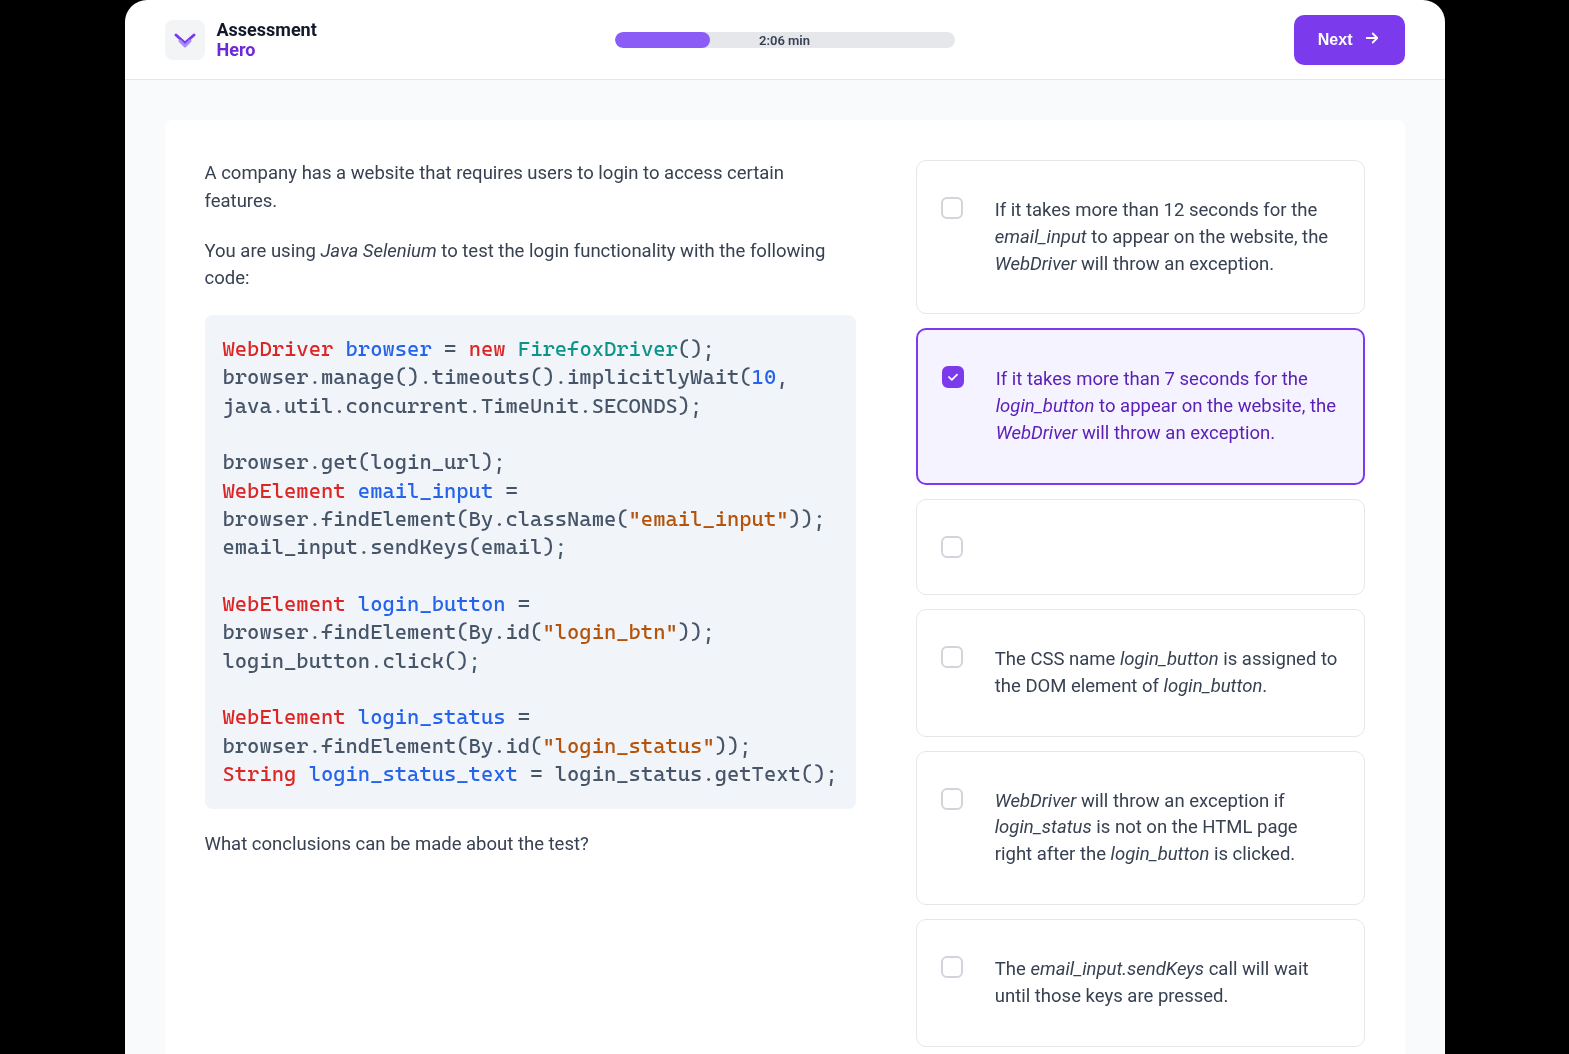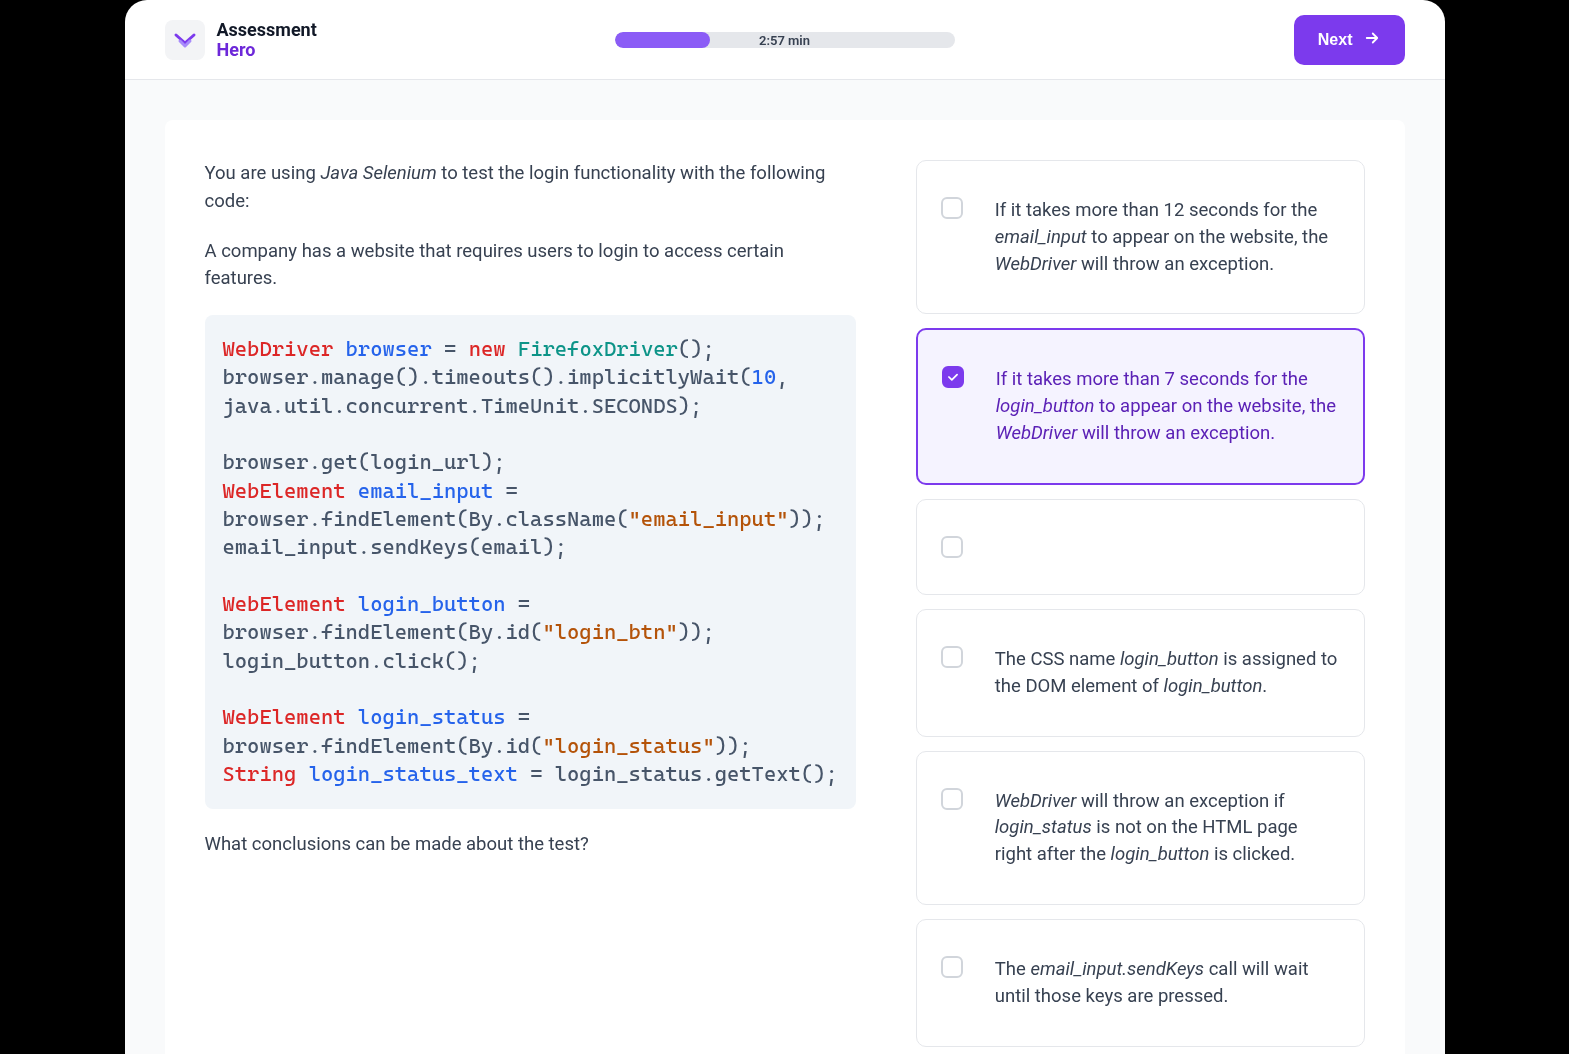--- a/index.html
+++ b/index.html
@@ -200,39 +200,39 @@
       </div>
       <div class="logo-text">
         <div class="logo-line1">Assessment</div>
         <div class="logo-line2">Hero</div>
       </div>
     </div>
 
     <div class="progress-wrap">
       <div class="progress-bar">
         <div class="progress-fill" style="width: 28%;"></div>
-        <span class="progress-label">2:57 min</span>
+        <span class="progress-label">2:06 min</span>
       </div>
     </div>
 
     <button class="next-btn">
       <span>Next</span>
       <span>
         <svg width="18" height="18" viewBox="0 0 24 24" fill="none">
           <path d="M5 12h14M13 6l6 6-6 6" stroke="#fff" stroke-width="2.4" stroke-linecap="round" stroke-linejoin="round"></path>
         </svg>
       </span>
     </button>
   </div>
 
   <div class="content">
     <div class="card">
       <div class="question-col">
+        <p>A company has a website that requires users to login to access certain features.</p>
         <p>You are using <em>Java Selenium</em> to test the login functionality with the following code:</p>
-        <p>A company has a website that requires users to login to access certain features.</p>
         <div class="code-block"><span class="c-type">WebDriver</span> <span class="c-var">browser</span> = <span class="c-kw">new</span> <span class="c-cls">FirefoxDriver</span>();
 browser.manage().timeouts().implicitlyWait(<span class="c-num">10</span>,
 java.util.concurrent.TimeUnit.SECONDS);
 
 browser.get(login_url);
 <span class="c-type">WebElement</span> <span class="c-var">email_input</span> =
 browser.findElement(By.className(<span class="c-str">"email_input"</span>));
 email_input.sendKeys(email);
 
 <span class="c-type">WebElement</span> <span class="c-var">login_button</span> =

